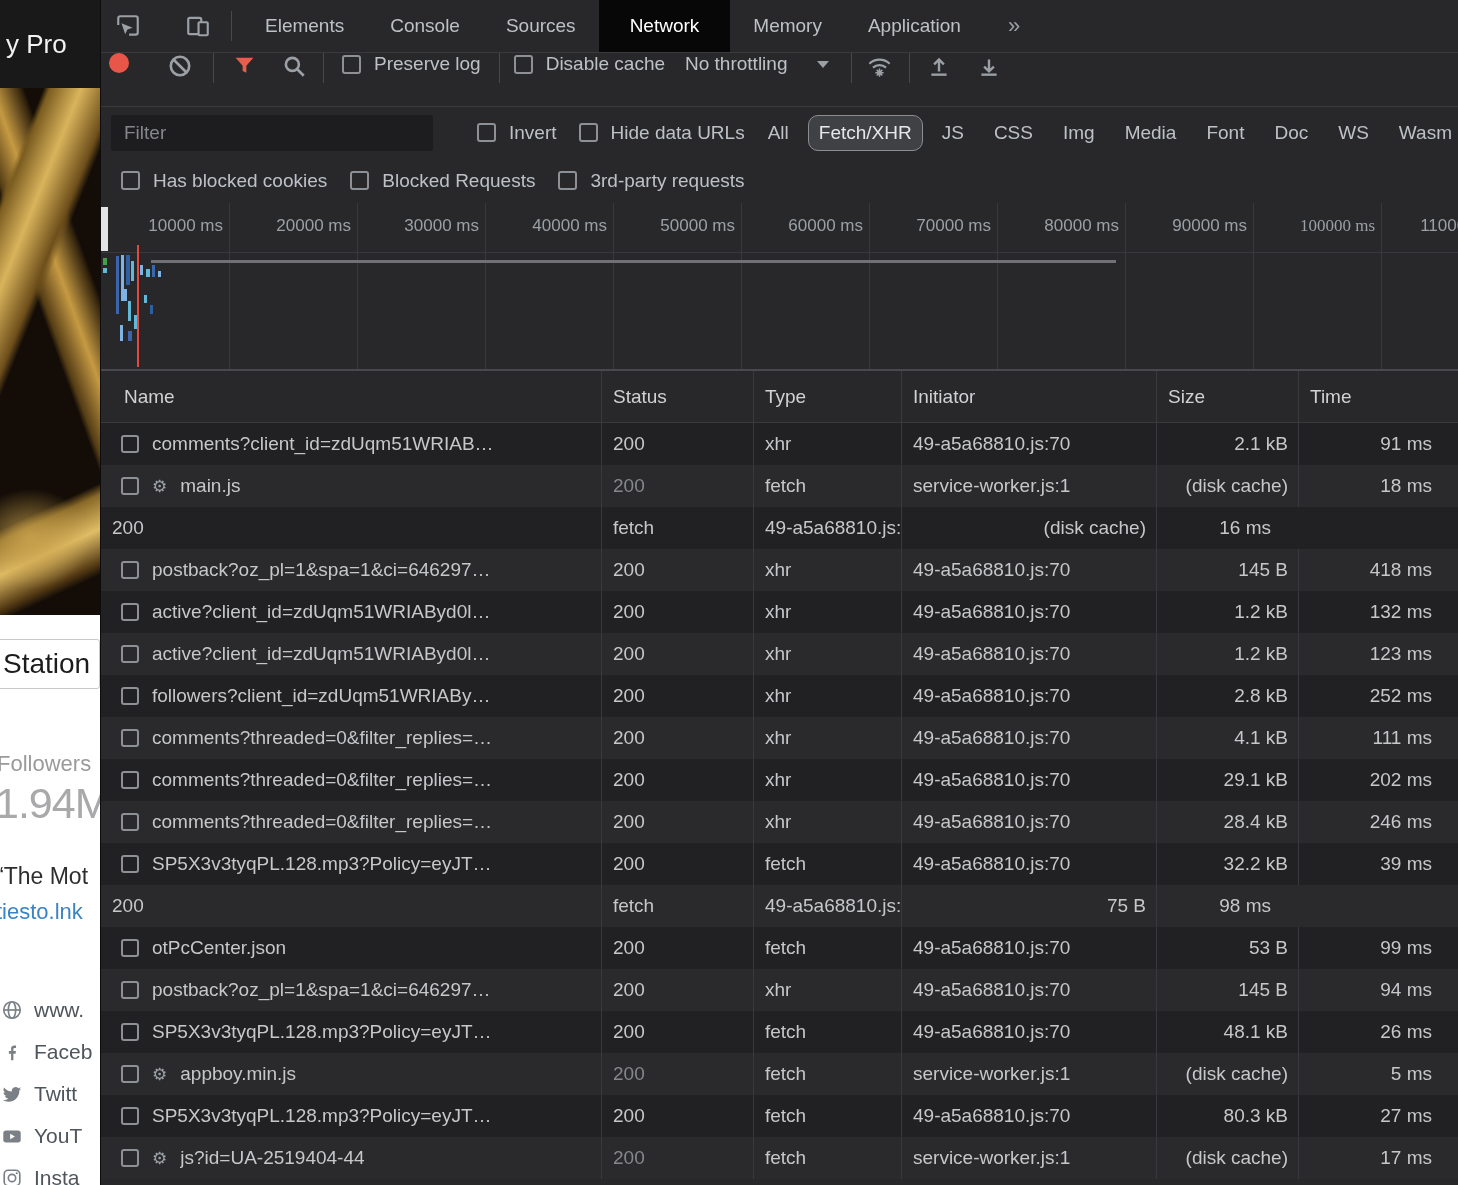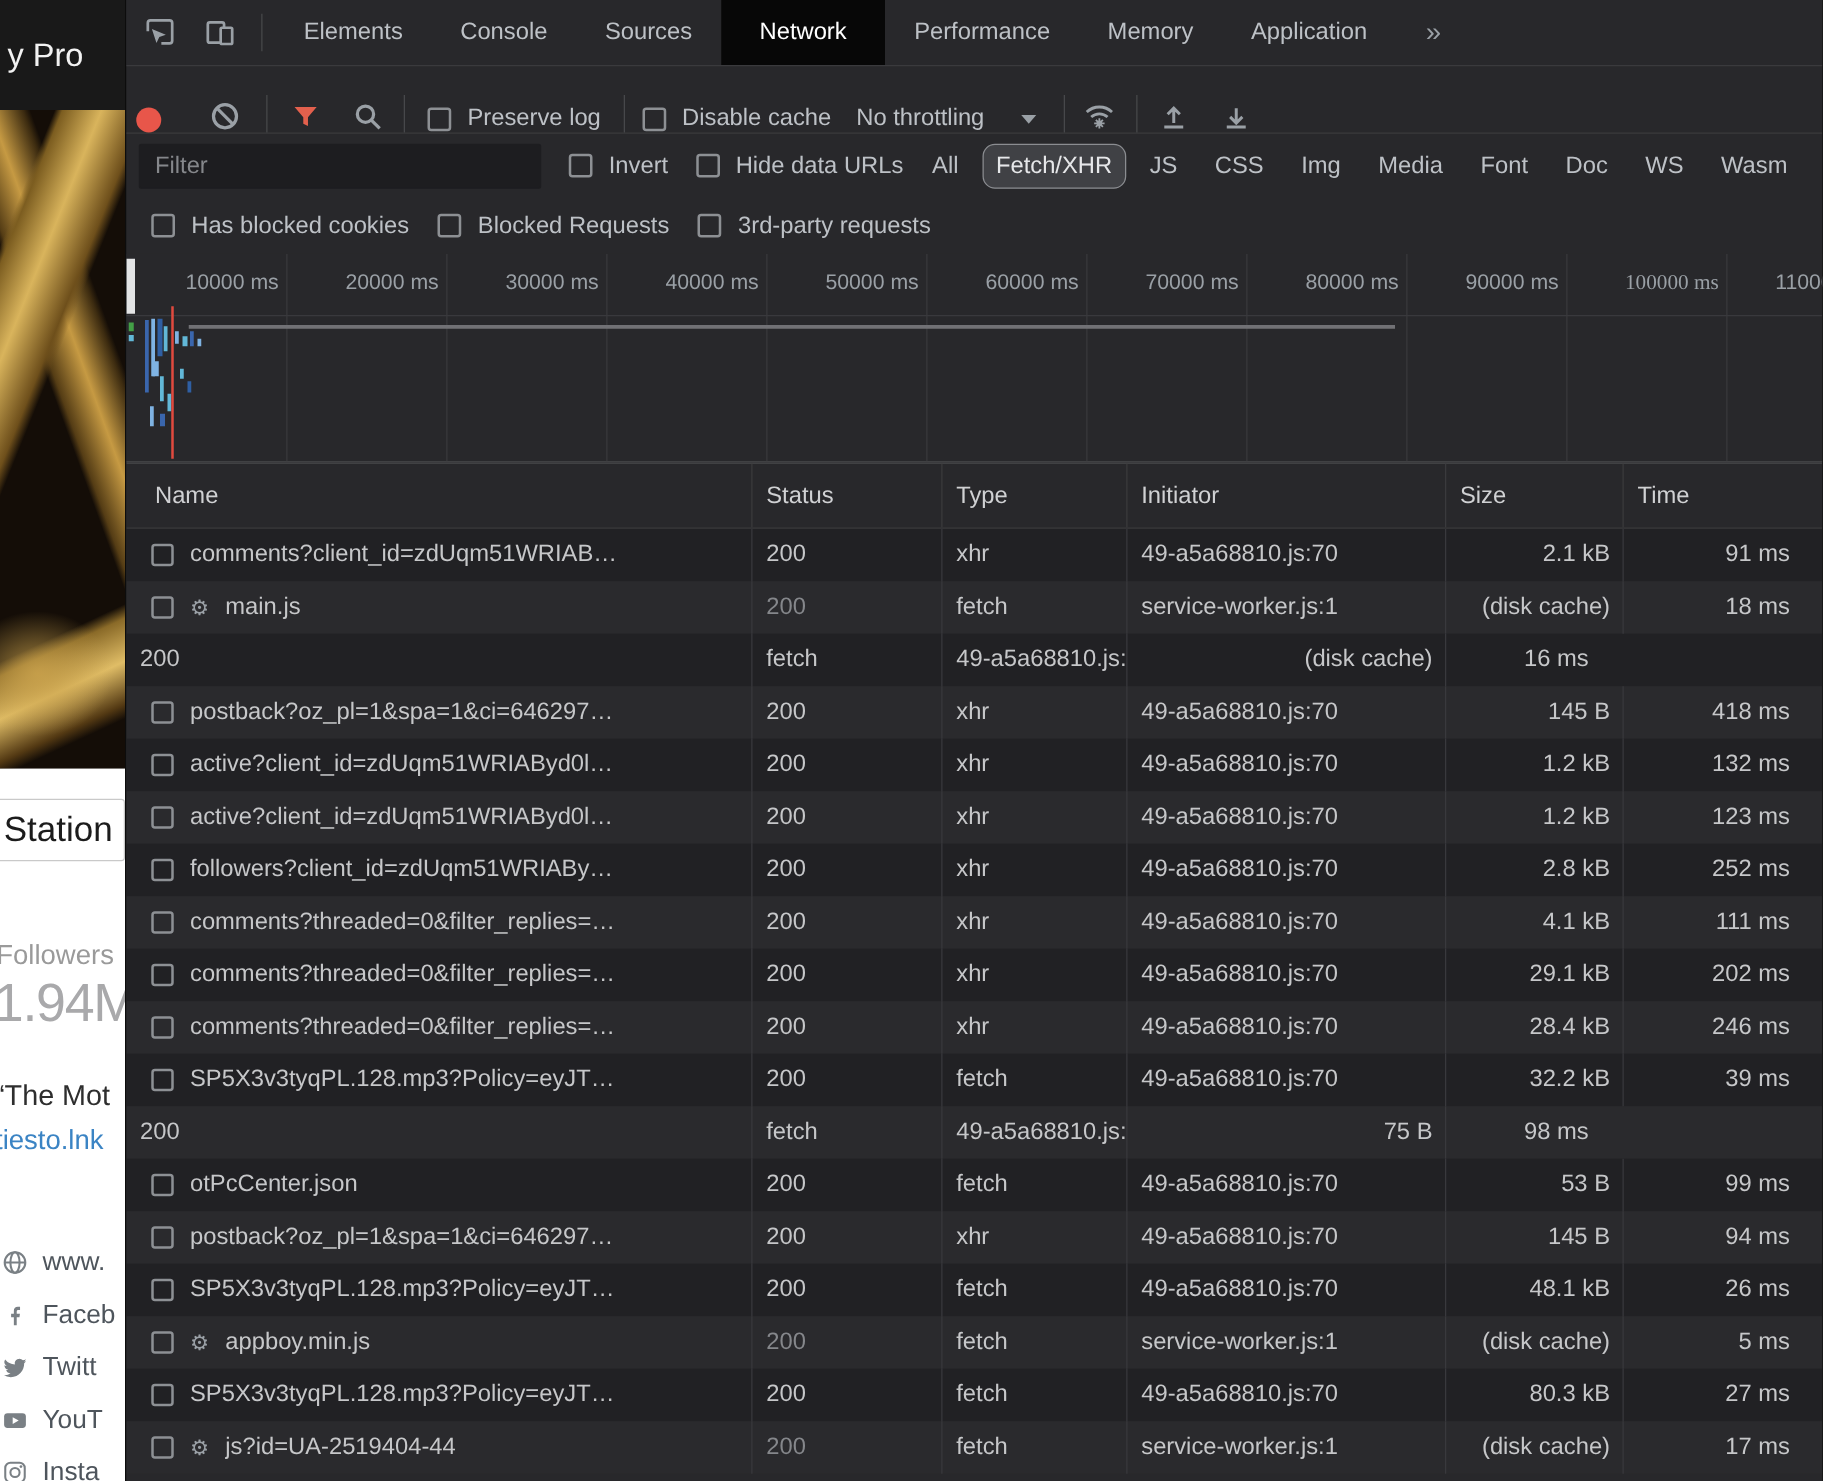--- a/index.html
+++ b/index.html
@@ -25,29 +25,29 @@
 .bio-link{position:absolute;top:284px;left:-4px;font-size:22px;color:var(--link-blue,#3b84c4);white-space:nowrap;text-decoration:none;cursor:pointer}
 .social-list{position:absolute;top:374px;left:1px;right:0}
 .social-item{display:flex;align-items:center;gap:11px;height:42px;cursor:pointer;white-space:nowrap}
 .social-icon{width:22px;height:22px;flex:none;display:inline-flex}
 .social-label{font-size:21px;color:#4e555c}
 
 
 .devtools{flex:1;display:flex;flex-direction:column;background:#28282b;border-left:1px solid #0c0c0c;overflow:hidden;color:#bdc1c6}
 .vdiv{width:1px;height:30px;background:#47484b;flex:none}
 .icon-btn{display:inline-flex;align-items:center;justify-content:center;flex:none;cursor:pointer}.m14{margin-left:14px}.m16{margin-left:16px}.m18{margin-left:18px}
-.m20{margin-left:20px}.m22{margin-left:22px}.m24{margin-left:24px}.m26{margin-left:22px}.m38{margin-left:38px}
+.m20{margin-left:20px}.m22{margin-left:22px}.m24{margin-left:24px}.m26{margin-left:44px}.m38{margin-left:38px}
 
 .tabbar{height:53px;flex:none;display:flex;align-items:center;padding-left:14px;border-bottom:1px solid #3a3a3d;background:#28282b}
 .tabs{display:flex;height:100%;margin-left:10px}
 .tab{display:flex;align-items:center;padding:0 23px;font-size:19px;color:#bdc1c6;cursor:pointer;white-space:nowrap}
 .tab.active{background:#070707;color:#fff;padding:0 31px}
 .more-tabs{margin-left:24px;font-size:22px;color:#9aa0a6;cursor:pointer}
 
-.toolbar{height:54px;flex:none;display:flex;align-items:flex-end;padding-left:8px;border-bottom:1px solid #3a3a3d}
+.toolbar{height:54px;flex:none;display:flex;align-items:flex-start;padding-left:8px;border-bottom:1px solid #3a3a3d}
 .record-dot{width:20px;height:20px;border-radius:50%;background:var(--record-red,#e8564a);flex:none;cursor:pointer}
 .funnel-icon{color:var(--funnel-red,#e3604d)}
 .check{display:inline-flex;align-items:center;gap:13px;font-size:19px;color:#bdc1c6;cursor:pointer;white-space:nowrap}
 .cb{width:19px;height:19px;border:2px solid #8d9094;border-radius:3px;flex:none;background:transparent}
 .select{display:inline-flex;align-items:center;gap:30px;font-size:19px;color:#bdc1c6;cursor:pointer;white-space:nowrap}
 .dd-arrow{width:0;height:0;border-left:6px solid transparent;border-right:6px solid transparent;border-top:7px solid #9aa0a6}
 
 .filter-row{height:51px;flex:none;display:flex;align-items:center;padding-left:10px;white-space:nowrap;overflow:hidden}
 .filter-input{width:322px;height:36px;flex:none;background:#1d1d20;border:1px solid #1d1d20;border-radius:2px;color:#cfd0d2;font-size:19px;padding:0 12px;outline:none;font-family:inherit}
 .filter-input::placeholder{color:#85878b}
@@ -176,21 +176,20 @@
           <rect x="3" y="4.5" width="12" height="15" rx="1.5" fill="none" stroke="#9aa0a6" stroke-width="2"></rect>
           <rect x="12.5" y="8.5" width="8.5" height="12" rx="1" fill="#28282b" stroke="#9aa0a6" stroke-width="2"></rect>
         </svg>
       </span>
       <span class="vdiv m20"></span>
       <nav class="tabs" id="tabs">
           <div class="tab">Elements</div>
           <div class="tab">Console</div>
           <div class="tab">Sources</div>
           <div class="tab active">Network</div>
-          <div class="tab">Performance</div>
           <div class="tab">Memory</div>
           <div class="tab">Application</div>
         </nav>
       <span class="more-tabs">»</span>
     </header>
 
     <div class="toolbar">
       <span class="record-dot"></span>
       <span class="icon-btn m38">
         <svg viewBox="0 0 24 24" width="26" height="26" aria-hidden="true">

